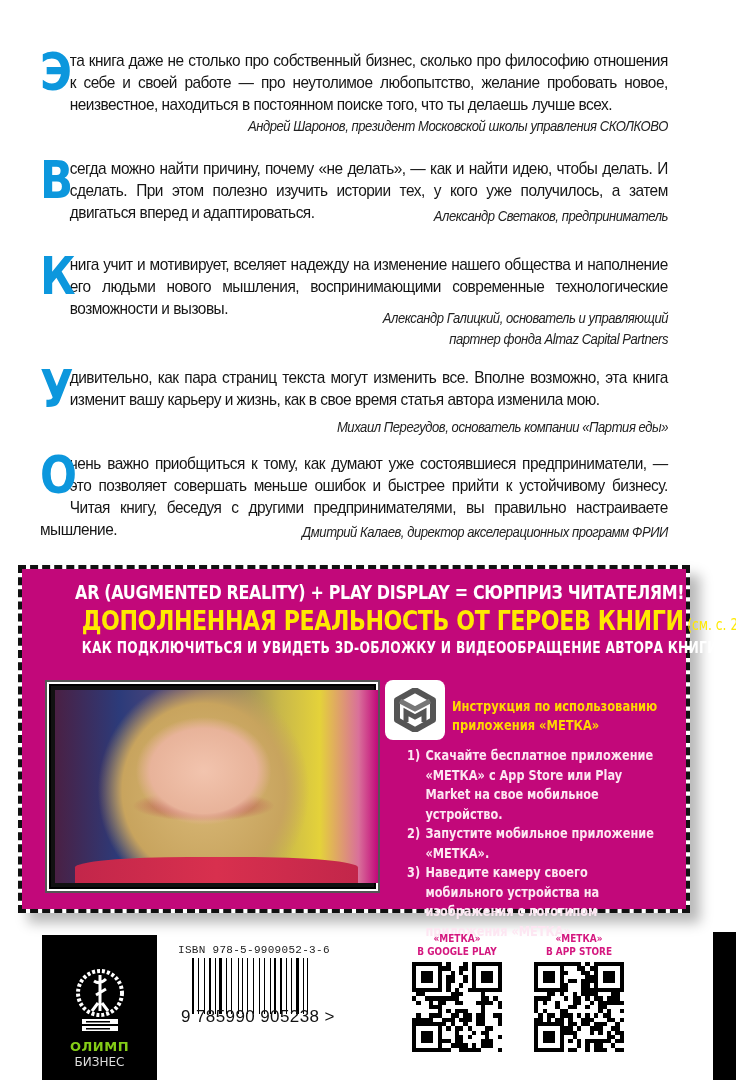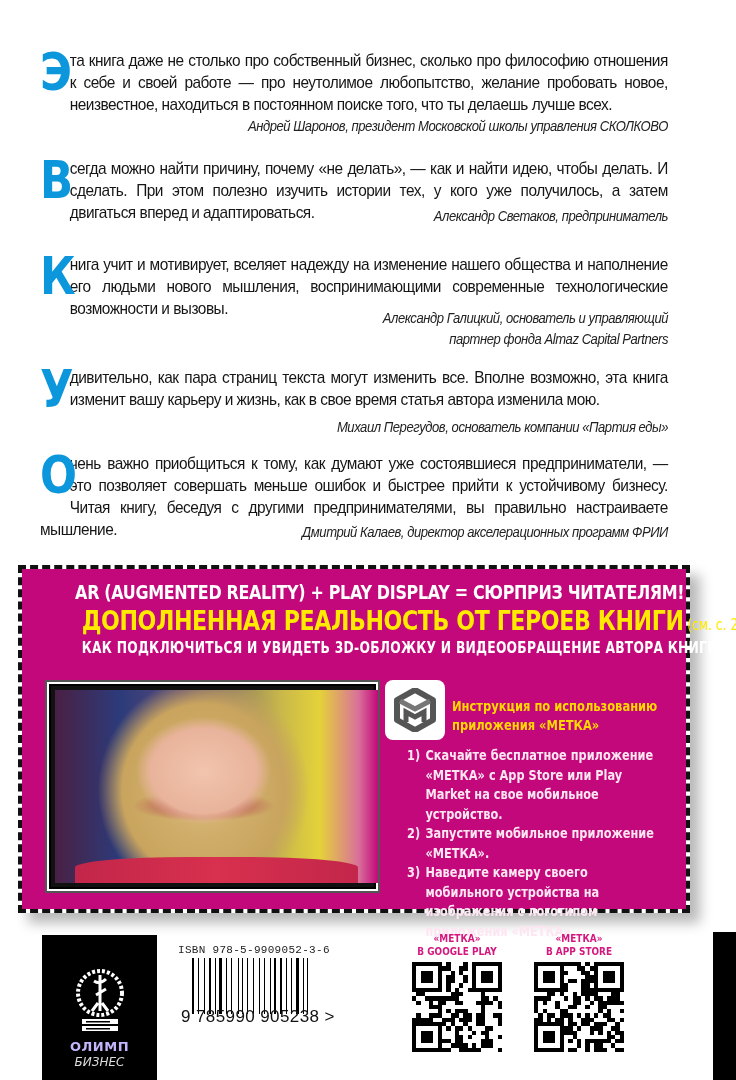--- a/index.html
+++ b/index.html
@@ -31,22 +31,22 @@
 
   .metka-icon { position: absolute; left: 363px; top: 111px; width: 60px; height: 60px; background: #fff; border-radius: 8px; display: flex; align-items: center; justify-content: center; }
   .metka-title { position: absolute; left: 430px; top: 128px; color: #ffd800; font-family: "DejaVu Sans", sans-serif; font-weight: 700; font-size: 14px; line-height: 19px; transform: scaleX(0.82); transform-origin: left; white-space: nowrap; }
   .steps { position: absolute; left: 385px; top: 177px; width: 300px; color: #fde6f2; font-family: "DejaVu Sans", sans-serif; font-weight: 700; font-size: 13.5px; line-height: 19.5px; transform: scaleX(0.84); transform-origin: left top; }
   .step { display: flex; }
   .step-num { width: 22px; flex: none; }
 
   
   .publisher { position: absolute; left: 42px; top: 935px; width: 115px; height: 145px; background: #000; }
   .pub-logo { position: absolute; left: 28px; top: 30px; }
-  .pub-name1 { position: absolute; left: 0; width: 115px; top: 104px; text-align: center; color: #c4b5fd; font-family: "DejaVu Sans", sans-serif; font-weight: 700; font-size: 13px; letter-spacing: 0.5px; }
-  .pub-name2 { position: absolute; left: 0; width: 115px; top: 120px; text-align: center; color: #ddd; font-family: "DejaVu Sans", sans-serif; font-size: 12px; font-style: italic; }
+  .pub-name1 { position: absolute; left: 0; width: 115px; top: 104px; text-align: center; color: #84cc16; font-family: "DejaVu Sans", sans-serif; font-weight: 700; font-size: 13px; letter-spacing: 0.5px; }
+  .pub-name2 { position: absolute; left: 0; width: 115px; top: 120px; text-align: center; color: #ddd; font-family: "DejaVu Sans", sans-serif; font-size: 12px; }
 
   .isbn { position: absolute; left: 178px; top: 944px; font-family: "Liberation Mono", monospace; font-size: 11px; letter-spacing: 0.3px; color: #222; }
   .barcode { position: absolute; left: 192px; top: 958px; width: 120px; height: 56px; display: flex; align-items: stretch; }
   .barcode span { background: #000; }
   .barcode-digits { position: absolute; left: 181px; top: 1007px; font-family: "Liberation Sans", sans-serif; font-size: 17px; color: #111; letter-spacing: 0.4px; background: transparent; }
 
   .qr-block { position: absolute; top: 932px; width: 96px; text-align: center; }
   .qr-label { color: #d4177f; font-family: "DejaVu Sans", sans-serif; font-weight: 700; font-size: 10.5px; line-height: 13px; transform: scaleX(0.85); white-space: nowrap; }
   .qr { width: 90px; height: 90px; margin: 4px auto 0; display: grid; grid-template-columns: repeat(21, 1fr); grid-template-rows: repeat(21, 1fr); }
   .qr i { display: block; }

